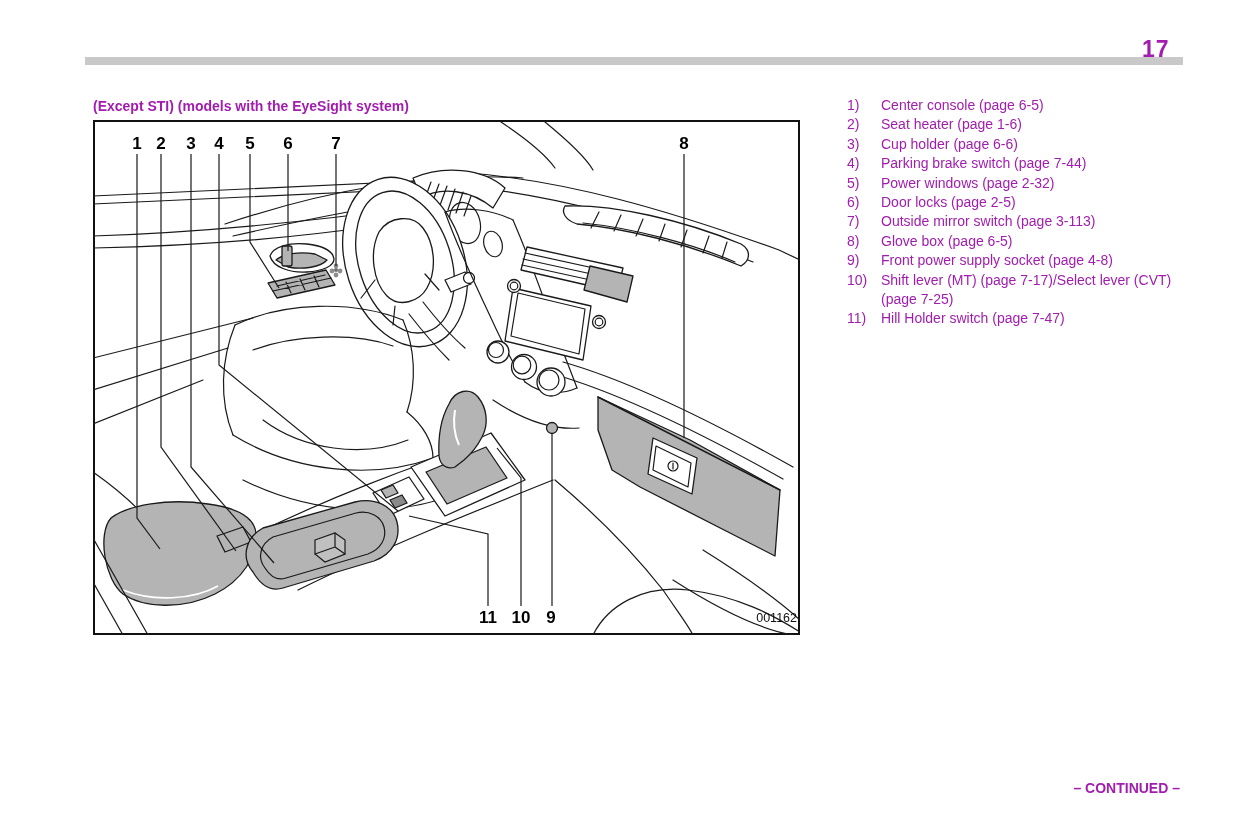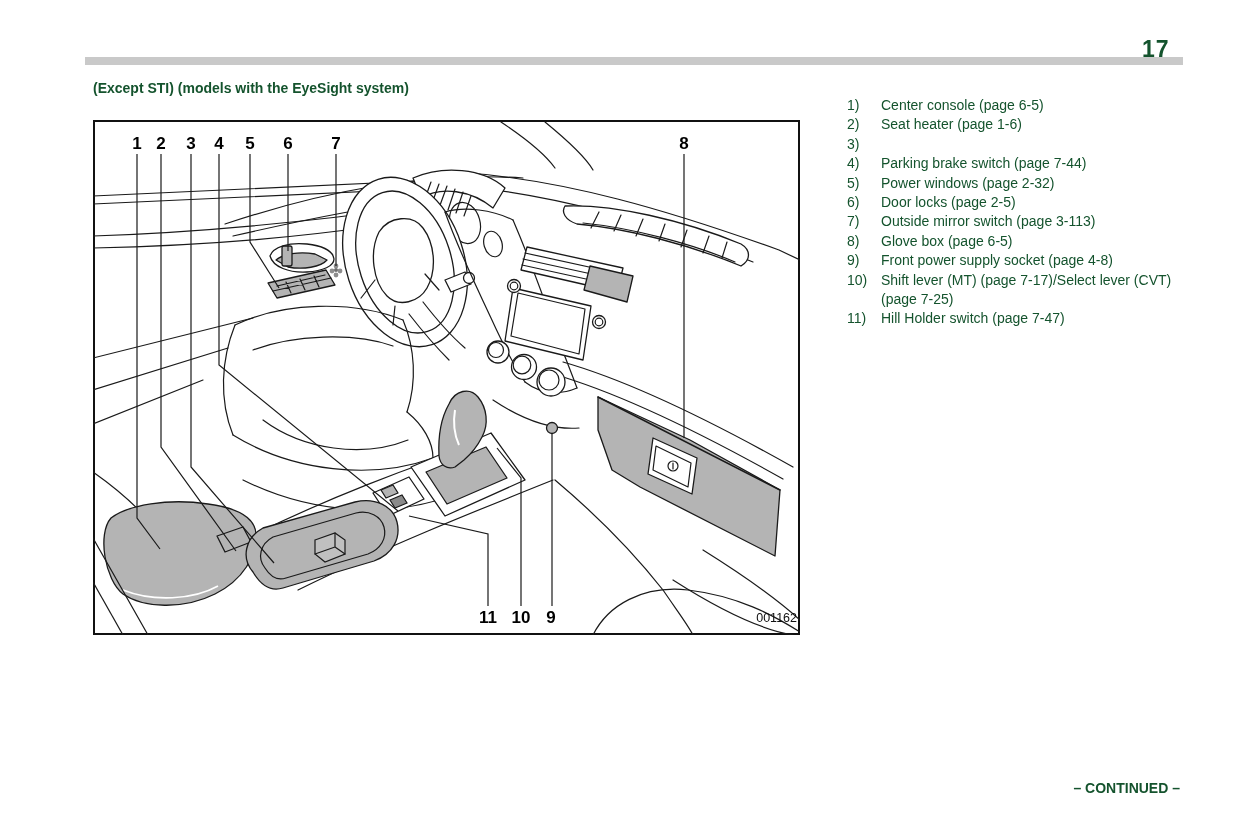--- a/index.html
+++ b/index.html
@@ -1,20 +1,20 @@
 <!DOCTYPE html>
 <html><head>
 <meta charset="utf-8">
 <style>
   html,body{margin:0;padding:0;background:#ffffff;}
   .page{position:relative;width:1241px;height:815px;background:#ffffff;overflow:hidden;
-        font-family:"Liberation Sans",sans-serif;color:#14532d;}
+        font-family:"Liberation Sans",sans-serif;color:#a21caf;}
   .header-rule{position:absolute;left:85px;top:57px;width:1098px;height:8px;background:#c9c9c9;}
   .page-number{position:absolute;left:1142px;top:36px;font-size:23px;font-weight:bold;letter-spacing:1px;}
-  .figure-caption{position:absolute;left:93px;top:80px;font-size:14px;font-weight:bold;}
+  .figure-caption{position:absolute;left:93px;top:98px;font-size:14px;font-weight:bold;}
   .diagram{position:absolute;left:93px;top:120px;width:707px;height:515px;display:block;background:#fff;}
   .legend{position:absolute;left:847px;top:96px;width:334px;}
   .legend .row{display:flex;font-size:14px;line-height:19.4px;}
   .legend .num{width:34px;flex:0 0 34px;}
   .legend .txt{flex:1;}
   .continued{position:absolute;left:1000px;top:780px;width:180px;text-align:right;
              font-size:14px;font-weight:bold;}
   
   .ln{stroke:#1a1a1a;stroke-width:1.2;fill:none;stroke-linecap:round;stroke-linejoin:round;}
   .ln2{stroke:#1a1a1a;stroke-width:1.6;fill:none;stroke-linecap:round;stroke-linejoin:round;}
@@ -203,20 +203,21 @@
     <div class="row">
         <span class="num">1)</span>
         <span class="txt">Center console (page 6-5)</span>
       </div>
     <div class="row">
         <span class="num">2)</span>
         <span class="txt">Seat heater (page 1-6)</span>
       </div>
     <div class="row">
         <span class="num">3)</span>
+        <span class="txt">Cup holder (page 6-6)</span>
       </div>
     <div class="row">
         <span class="num">4)</span>
         <span class="txt">Parking brake switch (page 7-44)</span>
       </div>
     <div class="row">
         <span class="num">5)</span>
         <span class="txt">Power windows (page 2-32)</span>
       </div>
     <div class="row">

